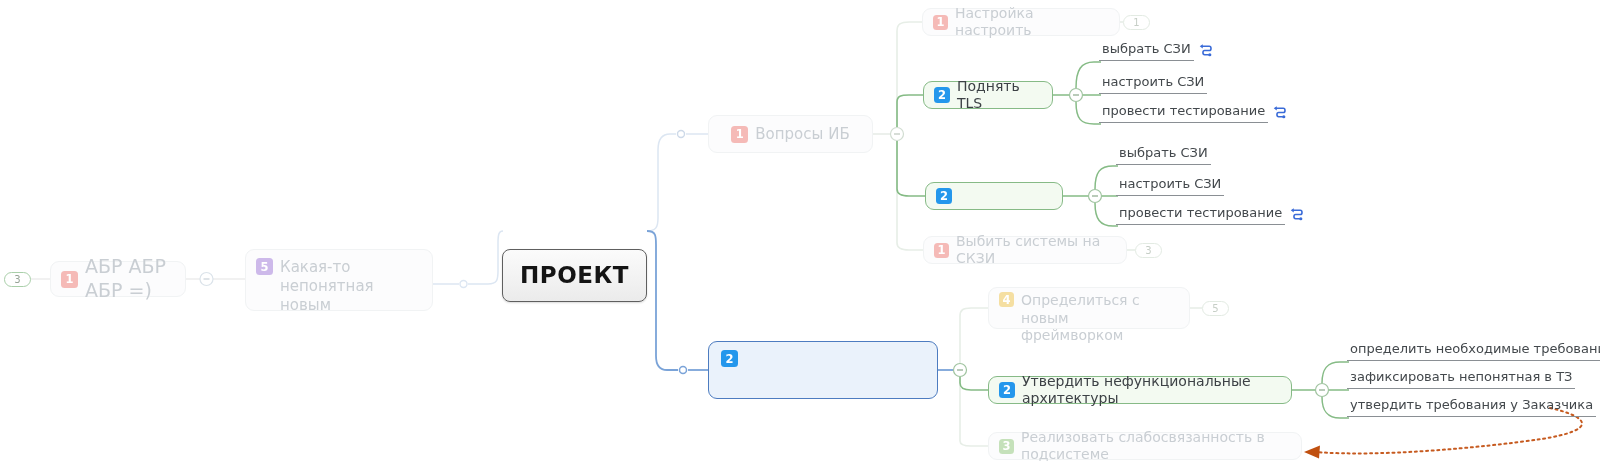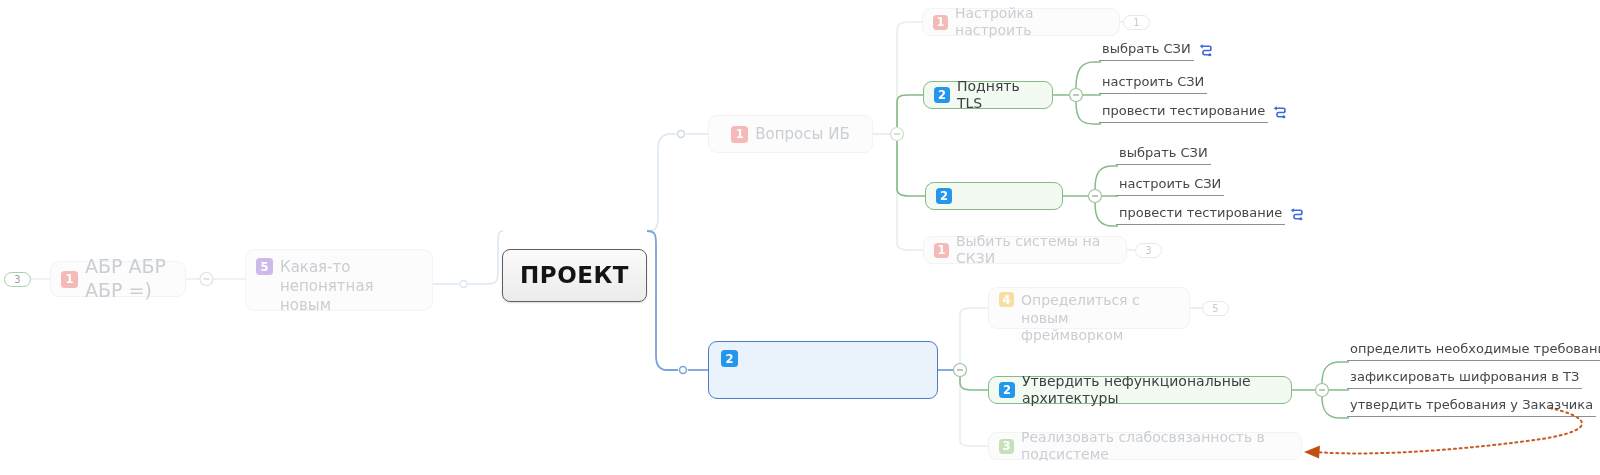--- a/index.html
+++ b/index.html
@@ -226,21 +226,21 @@
   <div class="node green-node fs14" style="left:988px;top:376px;width:304px;height:28px;">
     <span class="prio p-blue" style="width:16px;height:16px;">2</span>
     <span class="lbl">Утвердить нефункциональные архитектуры</span>
   </div>
 
   <div class="leaf" style="left:1347px;top:342px;">
     <span class="lbl">определить необходимые требования</span>
 
   </div>
   <div class="leaf" style="left:1347px;top:370px;">
-    <span class="lbl">зафиксировать шифрования в ТЗ</span>
+    <span class="lbl">зафиксировать непонятная в ТЗ</span>
   </div>
   <div class="leaf" style="left:1347px;top:398px;">
     <span class="lbl">утвердить требования у Заказчика</span>
   </div>
 
   <div class="node faded fs14" style="left:988px;top:432px;width:314px;height:28px;">
     <span class="prio p-green-f" style="width:15px;height:15px;">3</span>
     <span class="lbl">Реализовать слабосвязанность в подсистеме</span>
   </div>
 

